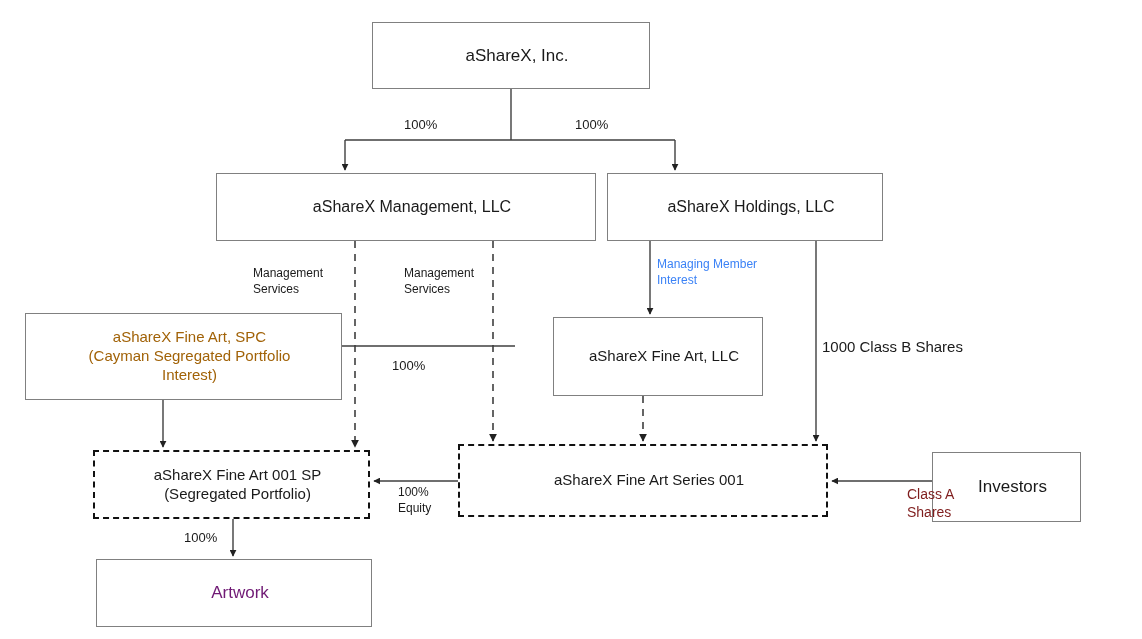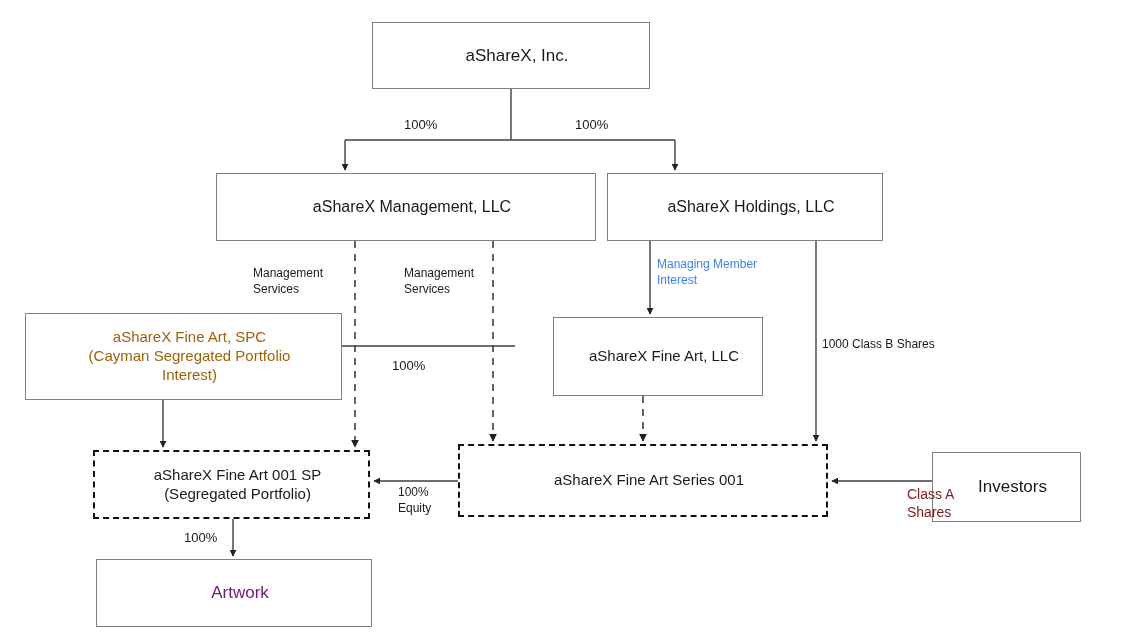--- a/index.html
+++ b/index.html
@@ -154,21 +154,21 @@
     </div>
   <div id="labels">
       <div class="edge-label" style="left: 404px; top: 117px; font-size: 13px; color: rgb(26, 26, 26);">100%</div>
       <div class="edge-label" style="left: 575px; top: 117px; font-size: 13px; color: rgb(26, 26, 26);">100%</div>
       <div class="edge-label" style="left: 253px; top: 266px; font-size: 12px; color: rgb(26, 26, 26);">Management
 Services</div>
       <div class="edge-label" style="left: 404px; top: 266px; font-size: 12px; color: rgb(26, 26, 26);">Management
 Services</div>
       <div class="edge-label" style="left: 657px; top: 257px; font-size: 12px; color: #3b82f6;">Managing Member
 Interest</div>
-      <div class="edge-label" style="left: 822px; top: 337px; font-size: 12px; color: rgb(26, 26, 26);">1000 Class B Shares</div>
+      <div class="edge-label" style="left: 822px; top: 337px; font-size: 15px; color: rgb(26, 26, 26);">1000 Class B Shares</div>
       <div class="edge-label" style="left: 392px; top: 358px; font-size: 13px; color: rgb(26, 26, 26);">100%</div>
       <div class="edge-label" style="left: 398px; top: 485px; font-size: 12px; color: rgb(26, 26, 26);">100%
 Equity</div>
       <div class="edge-label" style="left: 907px; top: 485px; font-size: 14px; color: #7f1d1d;">Class A
 Shares</div>
       <div class="edge-label" style="left: 184px; top: 530px; font-size: 13px; color: rgb(26, 26, 26);">100%</div>
     </div>
 
 </div>
 

